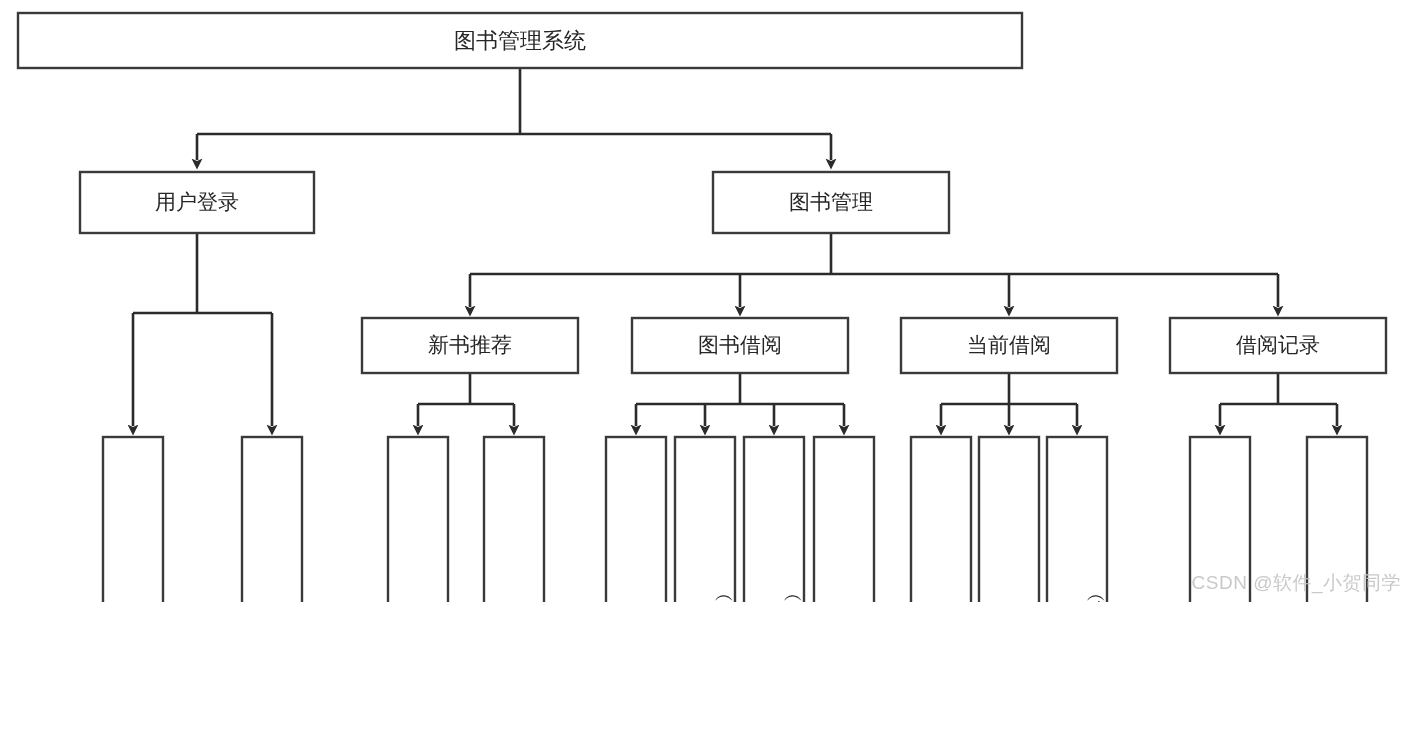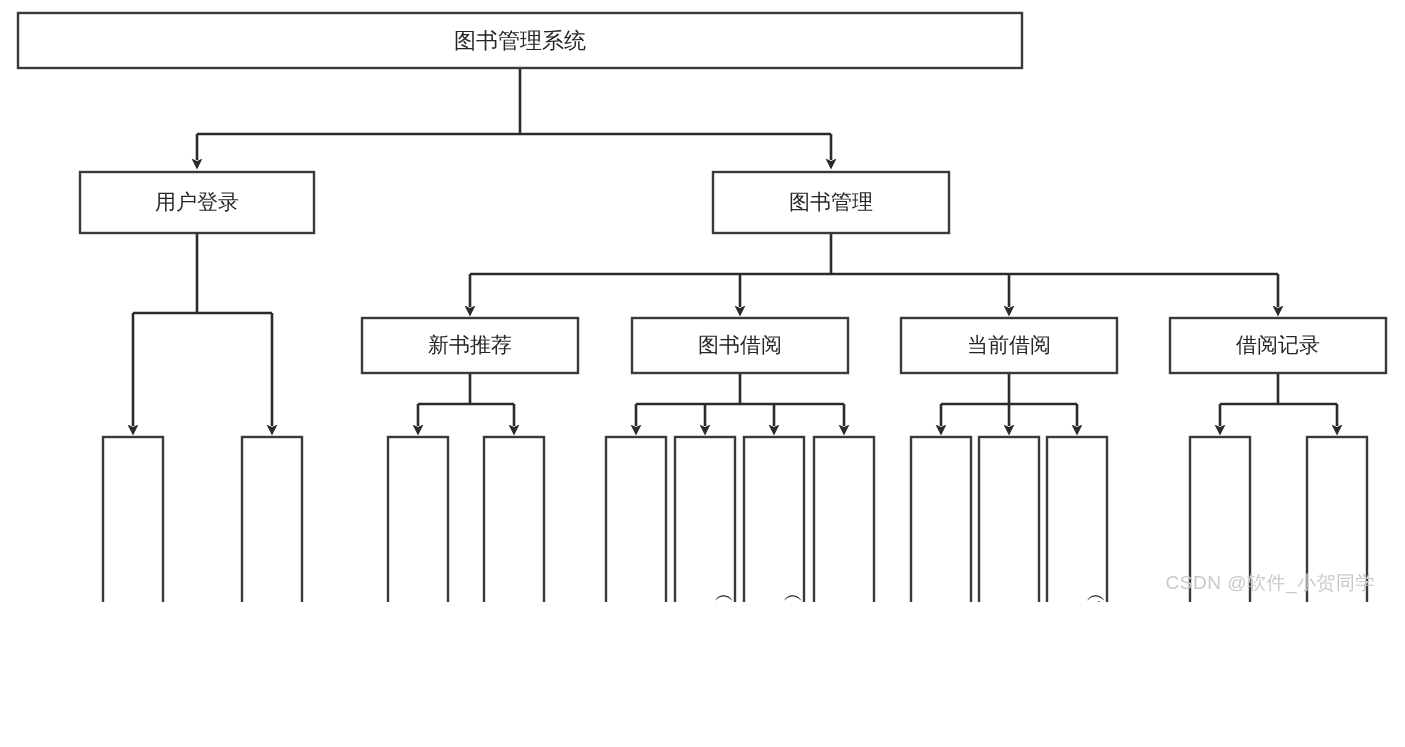--- a/index.html
+++ b/index.html
@@ -60,21 +60,21 @@
     color: #262626;
     letter-spacing: 1px;
     white-space: nowrap;
     display: flex;
     align-items: flex-start;
     justify-content: center;
     pointer-events: none;
   }
   .watermark {
     position: absolute;
-    right: 30px;
+    right: 4px;
     bottom: 6px;
     font-family: "Liberation Sans", "DejaVu Sans", sans-serif;
     font-size: 19px;
     color: #c9c9c9;
     letter-spacing: 0.5px;
     white-space: nowrap;
   }
 </style>
 </head>
 <body>

